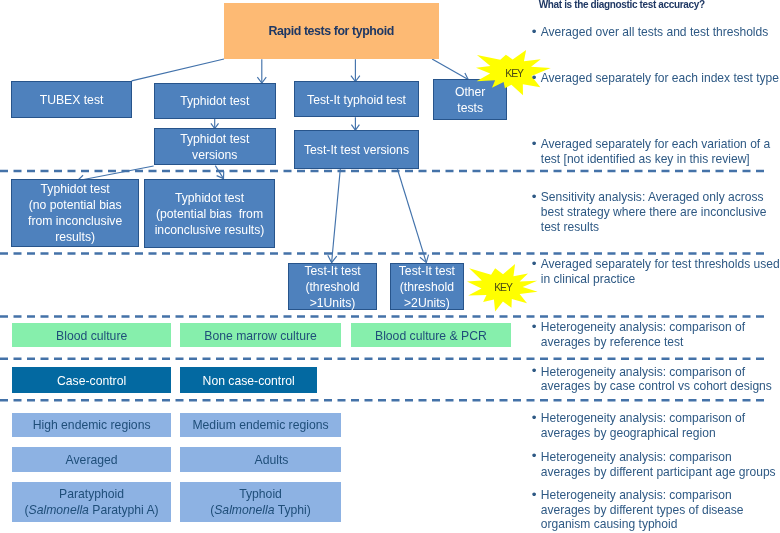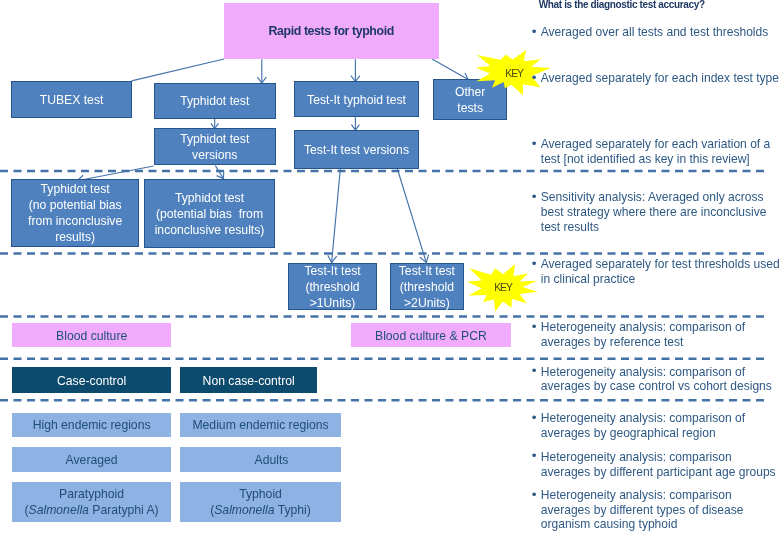--- a/index.html
+++ b/index.html
@@ -4,23 +4,23 @@
 <title>Rapid tests for typhoid - review framework</title>
 <style>
   html,body{margin:0;padding:0;background:#ffffff;}
   body{width:780px;height:533px;font-family:"Liberation Sans",sans-serif;overflow:hidden;
        -webkit-font-smoothing:antialiased;}
   #root{position:relative;width:780px;height:533px;background:#ffffff;}
   .box{position:absolute;box-sizing:border-box;display:flex;align-items:center;justify-content:center;
        text-align:center;font-size:12.2px;line-height:16.1px;white-space:pre-wrap;
        padding-top:0.9px;}
   .flow{background:#4e81bd;border:1.1px solid #27548b;color:#ffffff;}
-  .title-box{background:#f0abfc;color:#1f3864;font-weight:bold;font-size:12.4px;letter-spacing:-0.42px;text-indent:-0.42px;}
-  .lgreen{background:#f0abfc;color:#1f4e79;}
-  .dgreen{background:#0c4a6e;color:#ffffff;}
+  .title-box{background:#fdba74;color:#1f3864;font-weight:bold;font-size:12.4px;letter-spacing:-0.42px;text-indent:-0.42px;}
+  .lgreen{background:#86efac;color:#1f4e79;}
+  .dgreen{background:#0369a1;color:#ffffff;}
   .pblue{background:#8db2e3;color:#1f4e79;}
   svg#lines{position:absolute;left:0;top:0;width:780px;height:533px;}
   .ln{stroke:#4272ab;stroke-width:1.15;fill:none;}
   .dsh{stroke:#4472a8;stroke-width:2.5;stroke-dasharray:8.0 5.5;}
   .keybadge{position:absolute;}
   .keysvg,.starsvg{position:absolute;left:0;top:0;width:100%;height:100%;overflow:visible;}
   .keylbl{position:absolute;width:40px;text-align:center;color:#4a4a14;
           letter-spacing:-1.05px;line-height:1;font-family:"Liberation Sans",sans-serif;}
   #panel{position:absolute;left:527.5px;top:0px;width:252.5px;height:533px;}
   .p-head{position:absolute;font-weight:bold;font-size:10px;color:#1f3864;letter-spacing:-0.35px;
@@ -95,20 +95,21 @@
 <div class="box flow" style="left:144.2px;top:178.7px;width:130.7px;height:69.1px;">Typhidot test
 (potential bias  from
 inconclusive results)</div>
 <div class="box flow" style="left:287.7px;top:263.2px;width:89.7px;height:46.9px;">Test-It test
 (threshold
 &gt;1Units)</div>
 <div class="box flow" style="left:389.7px;top:263.2px;width:74.4px;height:46.9px;">Test-It test
 (threshold
 &gt;2Units)</div>
 <div class="box lgreen" style="left:12.0px;top:323.1px;width:159.3px;height:24.4px;">Blood culture</div>
+<div class="box lgreen" style="left:180.3px;top:323.1px;width:160.5px;height:24.4px;">Bone marrow culture</div>
 <div class="box lgreen" style="left:350.6px;top:323.1px;width:160.6px;height:24.4px;">Blood culture &amp; PCR</div>
 <div class="box dgreen" style="left:11.9px;top:367.1px;width:159.4px;height:26.2px;">Case-control</div>
 <div class="box dgreen" style="left:180.2px;top:367.1px;width:137px;height:26.2px;">Non case-control</div>
 <div class="box pblue" style="left:11.9px;top:412.5px;width:159.4px;height:24.4px;">High endemic regions</div>
 <div class="box pblue" style="left:180.2px;top:412.5px;width:160.7px;height:24.4px;">Medium endemic regions</div>
 <div class="box pblue" style="left:11.9px;top:446.7px;width:159.4px;height:25.1px;">Averaged</div>
 <div class="box pblue" style="left:180.2px;top:446.7px;width:160.7px;height:25.1px;padding-left:22px;">Adults</div>
 <div class="box pblue" style="left:11.9px;top:481.6px;width:159.4px;height:40.7px;white-space:normal;">
       <span class="inr">Paratyphoid<br>(<i>Salmonella</i> Paratyphi A)</span>
     </div>

